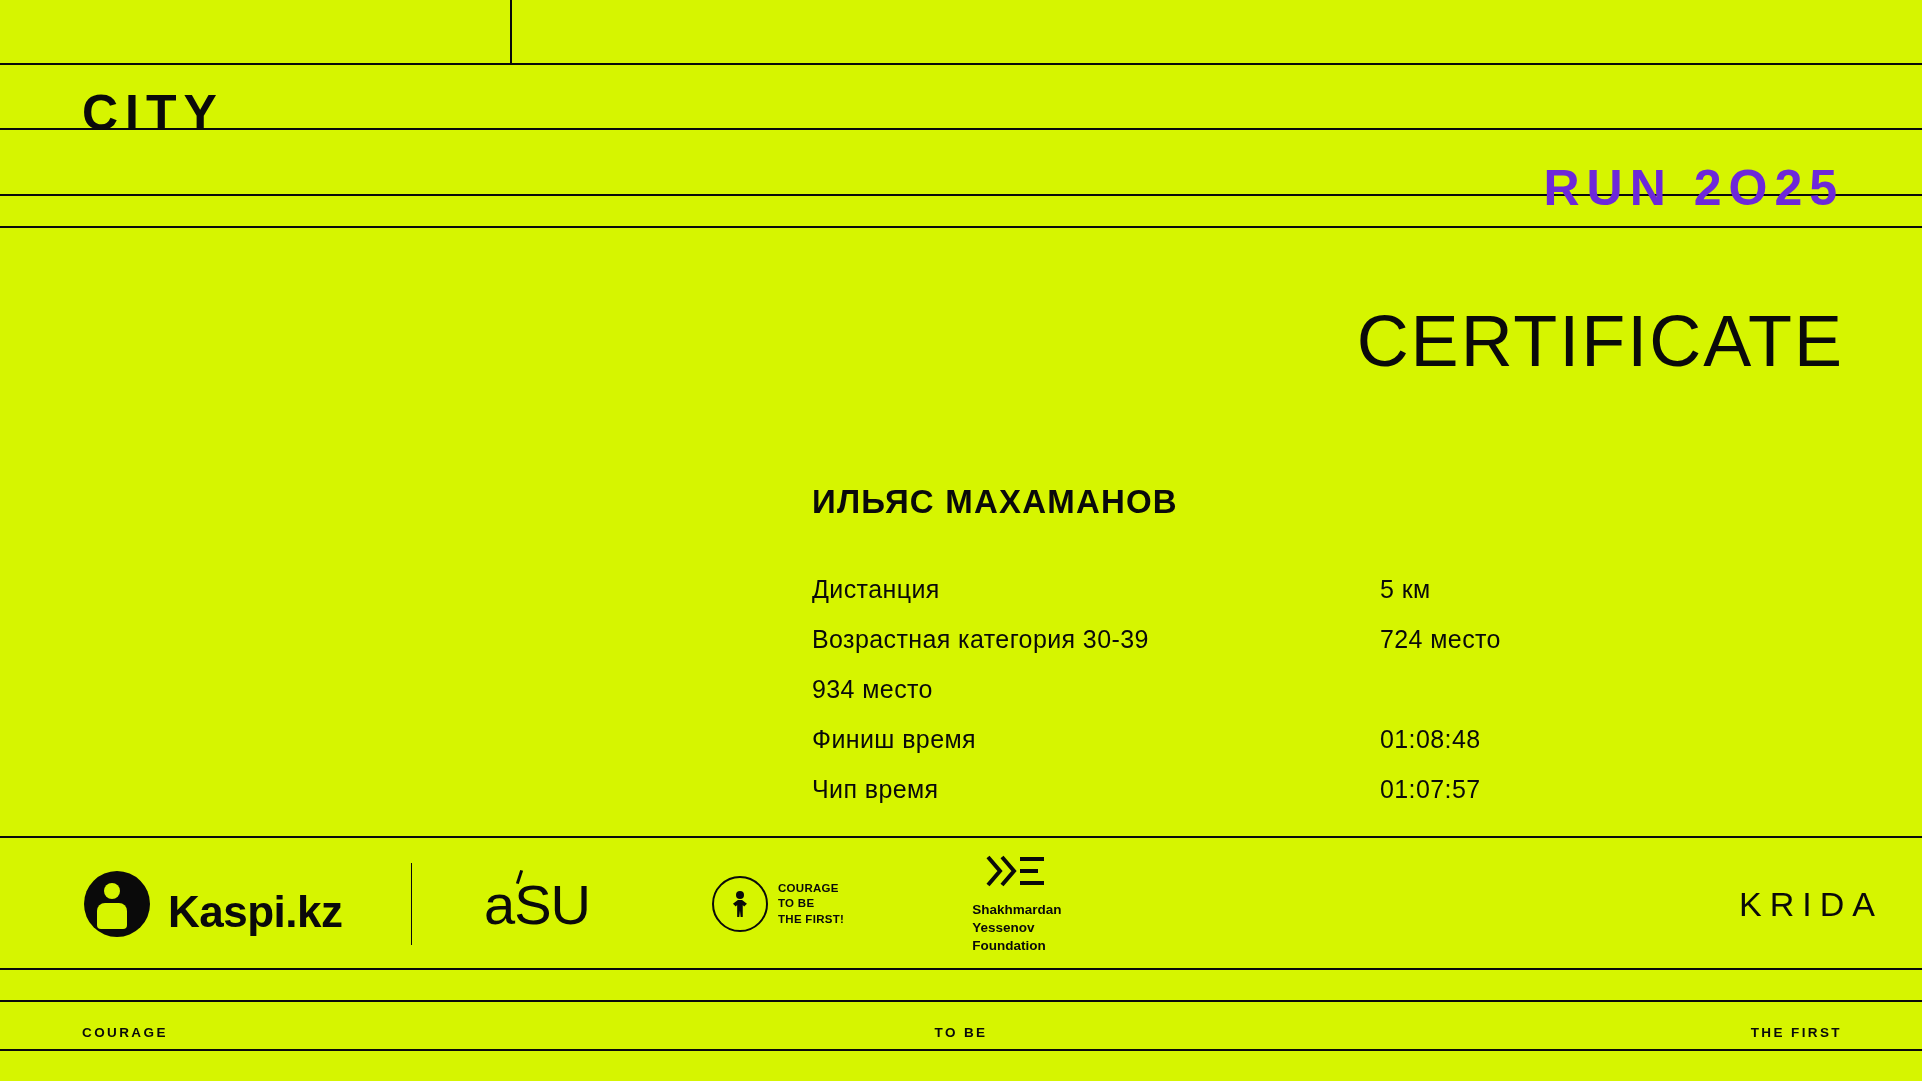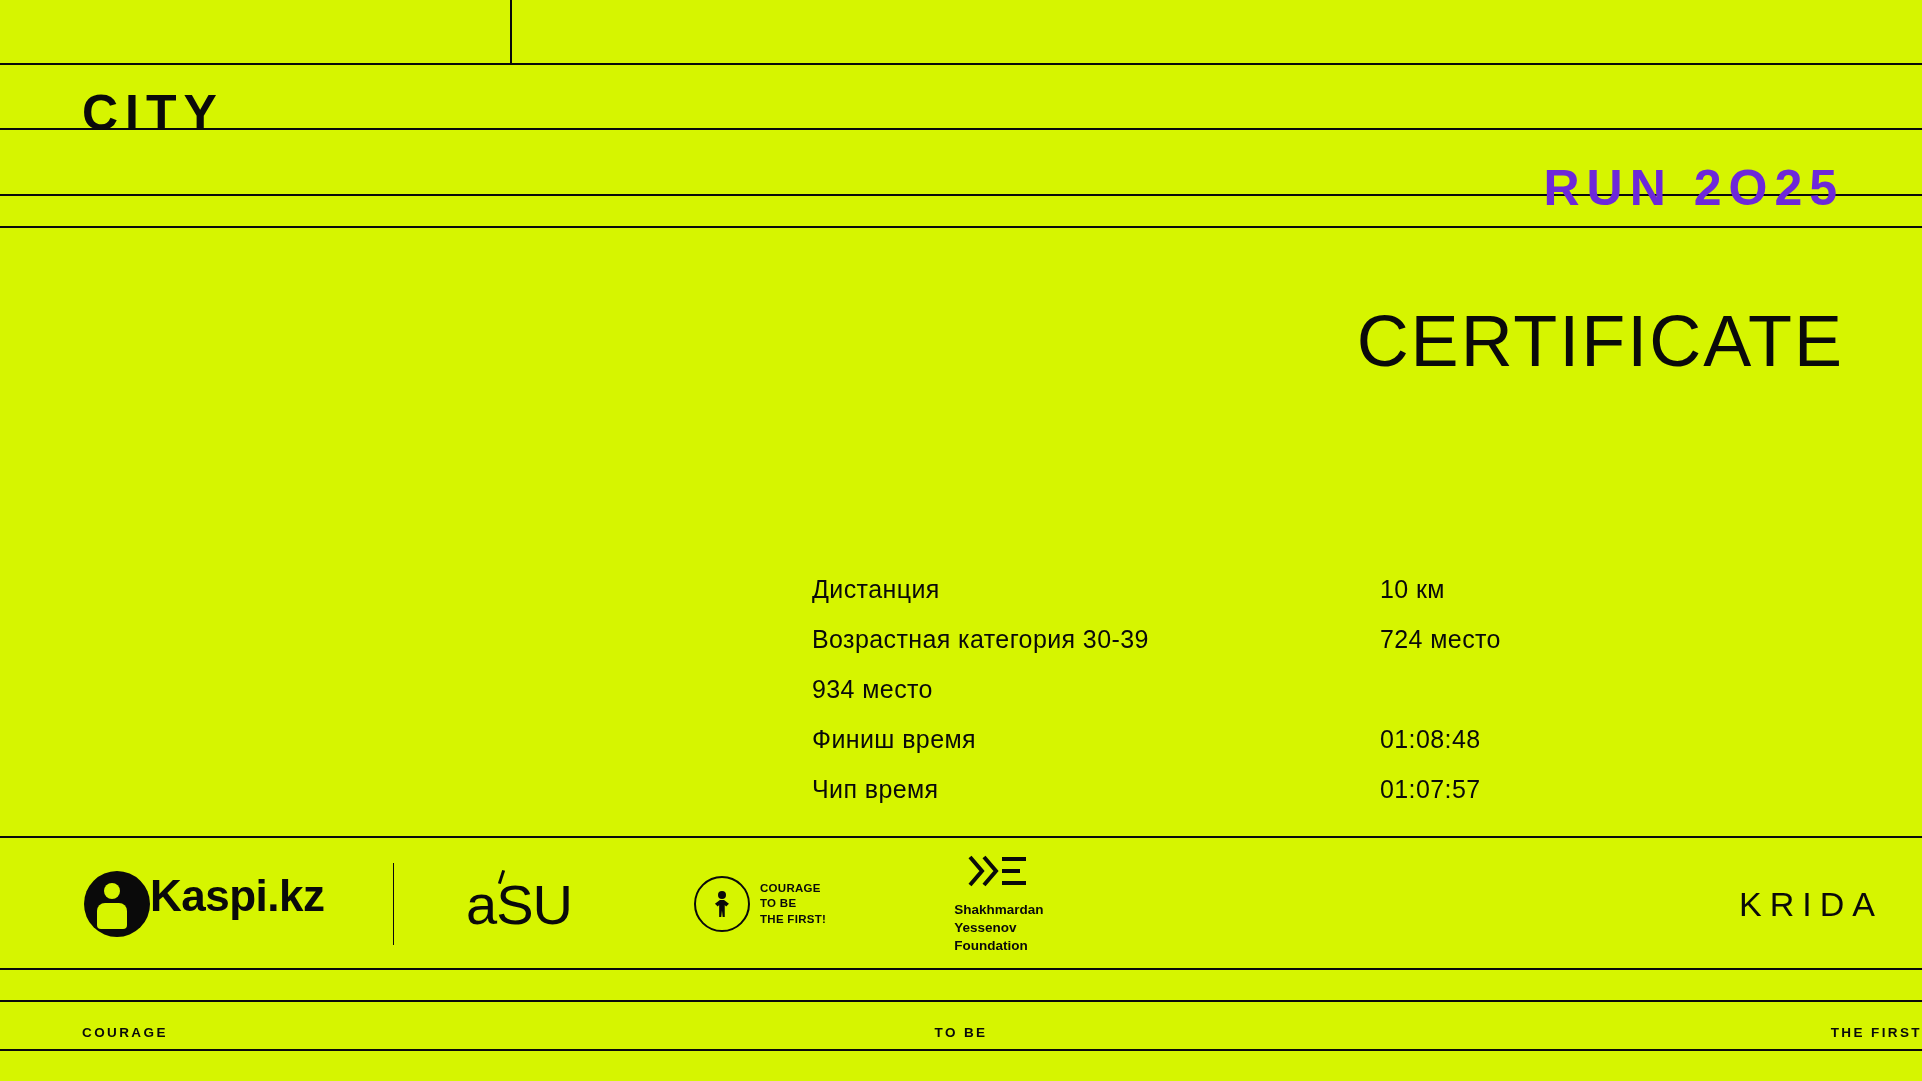--- a/index.html
+++ b/index.html
@@ -114,21 +114,21 @@
     height: 128px;
     display: flex;
     align-items: center;
   }
   .sponsor {
     display: flex;
     align-items: center;
     justify-content: center;
     color: #0a0a0a;
   }
-  .kaspi { margin-left: 84px; display: flex; align-items: flex-start; }
+  .kaspi { margin-left: 84px; display: flex; align-items: flex-end; gap: 18px; }
   .kaspi-mark {
     width: 66px; height: 66px; border-radius: 50%;
     background: #0a0a0a; position: relative;
   }
   .kaspi-mark::before {
     content: "";
     position: absolute;
     left: 20px; top: 12px;
     width: 16px; height: 16px;
     border-radius: 50%;
@@ -232,21 +232,21 @@
     align-items: center;
   }
   .footer span {
     font-size: 13.5px;
     letter-spacing: 2.4px;
     font-weight: 700;
     color: #0a0a0a;
   }
   .f-left { margin-left: 82px; }
   .f-center { position: absolute; left: 50%; transform: translateX(-50%); }
-  .f-right { margin-left: auto; }
+  .f-right { margin-left: auto; margin-right: 80px; }
 </style>
 </head>
 <body>
 
 <div id="cert">
 
   <div class="rule" style="top:63px"></div>
   <div class="rule" style="top:128px"></div>
   <div class="rule" style="top:194px"></div>
   <div class="rule" style="top:226px"></div>
@@ -254,25 +254,26 @@
   <div class="rule" style="top:968px"></div>
   <div class="rule" style="top:1000px"></div>
   <div class="rule" style="top:1049px"></div>
 
   <div class="vtick" style="left:510px; top:0; height:63px"></div>
 
   <div class="city-word">CITY</div>
   <div class="run-word">RUN 2O25</div>
 
   <div class="title">CERTIFICATE</div>
+  <div class="athlete">ИЛЬЯС МАХАМАНОВ</div>
 
   <div class="results">
     <div class="result-row">
       <div class="result-label">Дистанция</div>
-      <div class="result-value">10 км</div>
+      <div class="result-value">5 км</div>
     </div>
     <div class="result-row">
       <div class="result-label">Возрастная категория 30-39</div>
       <div class="result-value">724 место</div>
     </div>
     <div class="result-row">
       <div class="result-value">934 место</div>
     </div>
     <div class="result-row">
       <div class="result-label">Финиш время</div>

